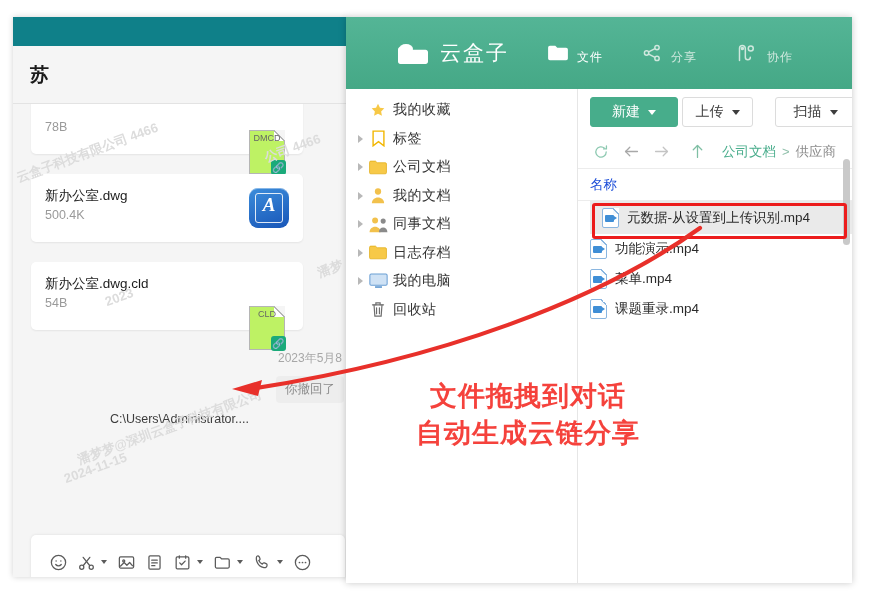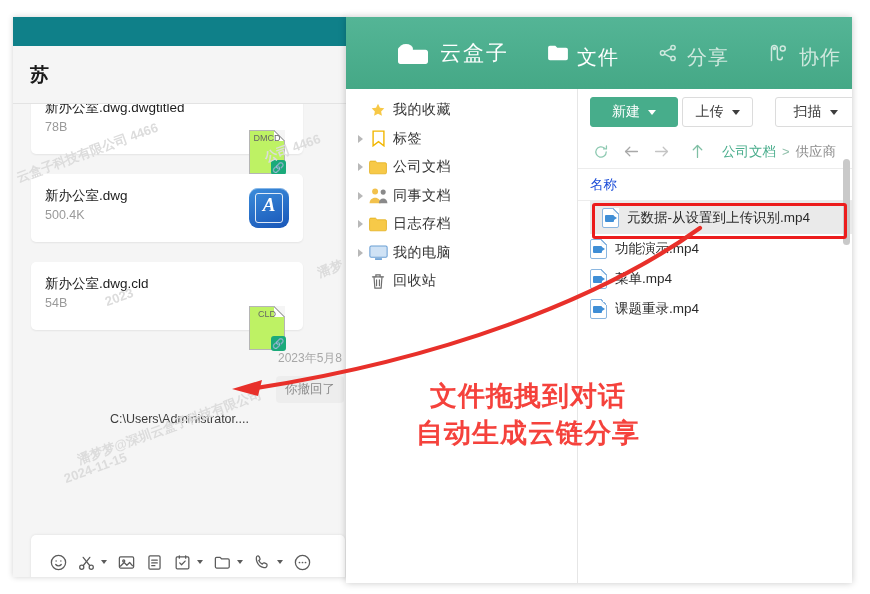--- a/index.html
+++ b/index.html
@@ -135,21 +135,21 @@
     overflow: hidden;
   }
   .cloud-header {
     position: absolute; left: 0; top: 0; width: 506px; height: 72px;
     background: linear-gradient(180deg, #54b596 0%, #45a886 100%);
     display: flex; align-items: center;
   }
   .brand { display: flex; align-items: center; margin-left: 50px; }
   .brand-text { color: #ffffff; font-size: 21px; margin-left: 10px; letter-spacing: 2px; }
   .nav-item { display: flex; align-items: center; margin-left: 38px; }
-  .nav-label { font-size: 20px; margin-left: 8px; letter-spacing: 1px; margin-top: 8px; }
+  .nav-label { font-size: 12px; margin-left: 8px; letter-spacing: 1px; margin-top: 8px; }
   .nav-active .nav-label { color: #ffffff; }
   .nav-dim .nav-label { color: #cfe8de; }
 
   .cloud-sidebar {
     position: absolute; left: 0; top: 72px; width: 232px; bottom: 0;
     background: #ffffff; border-right: 1px solid #e6e6e6;
   }
   .tree-item {
     position: relative; height: 28.5px; display: flex; align-items: center;
     padding-left: 8px; font-size: 14px; color: #333;
@@ -246,21 +246,20 @@
 <div id="root">
 
   <div class="chat-panel">
     <div class="chat-titlebar"></div>
     <div class="chat-name">苏</div>
     <div class="chat-sep"></div>
 
     <div class="chat-body">
 
       <div class="file-card" style="top:-18px;height:68px;">
-        <div class="fname">新办公室.dwg.dwgtitled</div>
         <div class="fsize">78B</div>
         <div class="ficon">
           <div class="doc-icon">
             <div class="corner"></div>
             <div class="dlabel">DMCD</div>
             <div class="badge">🔗</div>
           </div>
         </div>
       </div>
 
@@ -455,20 +454,32 @@
             <i></i>
           </span>
         <span class="tree-icon">
           <svg width="18" height="15" viewBox="0 0 20 16">
               <path d="M0.6 2.2A1.4 1.4 0 012 .9h5.2l1.8 1.8H18a1.4 1.4 0 011.4 1.4v9.5A1.4 1.4 0 0118 15H2a1.4 1.4 0 01-1.4-1.4z" fill="#f7c948" stroke="#e0ab14" stroke-width="0.8"></path>
             </svg>
         </span>
         <span class="tree-label">公司文档</span>
       </div>
 
+      <div class="tree-item">
+        <span class="tree-arrow">
+            <i></i>
+          </span>
+        <span class="tree-icon">
+          <svg width="16" height="17" viewBox="0 0 18 20">
+              <circle cx="9" cy="5.3" r="3.7" fill="#f2c14c"></circle>
+              <path d="M1.8 19c0-3.8 3.2-6.6 7.2-6.6s7.2 2.8 7.2 6.6z" fill="#f2c14c"></path>
+            </svg>
+        </span>
+        <span class="tree-label">我的文档</span>
+      </div>
 
       <div class="tree-item">
         <span class="tree-arrow">
             <i></i>
           </span>
         <span class="tree-icon">
           <svg width="19" height="17" viewBox="0 0 22 20">
             <circle cx="7" cy="5.3" r="3.5" fill="#f2c14c"></circle>
               <path d="M0.5 19c0-3.6 2.9-6.3 6.5-6.3s6.5 2.7 6.5 6.3z" fill="#f2c14c"></path>
             <circle cx="16.5" cy="6" r="3" fill="#8a8a8a"></circle>

